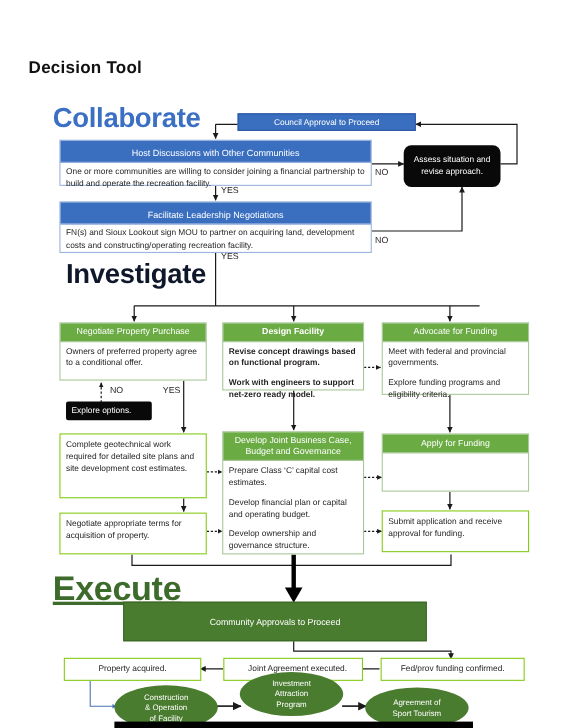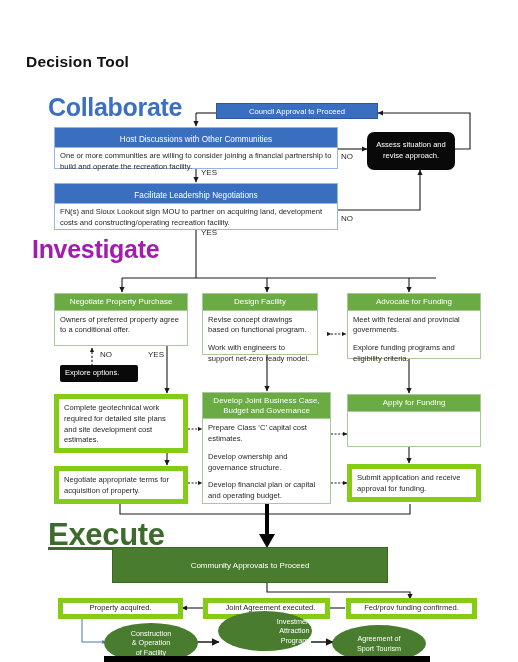--- a/index.html
+++ b/index.html
@@ -15,21 +15,21 @@
 
   
   .page-title{
     position:absolute;left:26px;top:17px;
     font-size:15.5px;font-weight:bold;letter-spacing:.2px;color:#111;
   }
 
   
   .sect{position:absolute;font-weight:bold;letter-spacing:-.3px;}
   .sect-collab{left:48px;top:57px;font-size:25px;color:#3b6fc4;}
-  .sect-invest{left:32px;top:199px;font-size:25px;color:#a21caf;}
+  .sect-invest{left:60px;top:199px;font-size:25px;color:#0f172a;}
   .sect-exec{left:48px;top:481px;font-size:31px;color:#3d6b2b;text-decoration:underline;}
 
   
   .bluebox{border:1px solid #9ab4de;background:#ffffff;}
   .bluebox .hd{
     background:#3a6fc0;color:#ffffff;font-weight:normal;font-size:8.2px;
     text-align:center;padding:7px 2px 3px;line-height:1.15;
     border-bottom:1px solid #9ab4de;
   }
   .bluebox .bd{
@@ -56,21 +56,21 @@
   .greenbox .hd{
     background:#6aab43;color:#ffffff;font-size:8px;text-align:center;
     padding:3px 2px;line-height:1.2;border-bottom:1px solid #a9c99a;
   }
   .greenbox .bd{font-size:7.6px;line-height:1.42;padding:4px 5px;color:#231f20;}
   .greenbox .bd p{margin:0 0 7px 0;}
   .greenbox .bd p:last-child{margin-bottom:0;}
 
   
   .plainbox{
-    border:5px solid #84cc16;background:#fff;font-size:7.6px;line-height:1.42;
+    border:1px solid #84cc16;background:#fff;font-size:7.6px;line-height:1.42;
     padding:4px 5px;color:#231f20;box-sizing:border-box;
   }
   .plainbox.ctr{display:flex;align-items:center;justify-content:center;text-align:center;padding:2px;}
 
   
   .darkbar{
     background:#4a7c2f;border:1px solid #3c6526;color:#ffffff;font-size:8px;
     display:flex;align-items:center;justify-content:center;text-align:center;
   }
 
@@ -206,21 +206,21 @@
   <div class="lbl" style="left:341px;top:116px;">NO</div>
   <div class="lbl" style="left:201px;top:132px;">YES</div>
   <div class="lbl" style="left:341px;top:178px;">NO</div>
   <div class="lbl" style="left:201px;top:192px;">YES</div>
 
   <div class="node greenbox" style="left:54px;top:257px;width:134px;height:53px;">
     <div class="hd">Negotiate Property Purchase</div>
     <div class="bd">Owners of preferred property agree to a conditional offer.</div>
   </div>
 
-  <div class="node greenbox" style="left:202px;top:257px;width:116px;height:62px;">
+  <div class="node greenbox" style="left:202px;top:257px;width:129px;height:62px;font-weight:bold;">
     <div class="hd">Design Facility</div>
     <div class="bd">
       <p>Revise concept drawings based on functional program.</p>
       <p>Work with engineers to support net-zero ready model.</p>
     </div>
   </div>
 
   <div class="node greenbox" style="left:347px;top:257px;width:134px;height:66px;">
     <div class="hd">Advocate for Funding</div>
     <div class="bd">
@@ -237,22 +237,22 @@
   </div>
 
   <div class="node plainbox" style="left:54px;top:358px;width:134px;height:59px;">
     <span>Complete geotechnical work required for detailed site plans and site development cost estimates.</span>
   </div>
 
   <div class="node greenbox" style="left:202px;top:356px;width:129px;height:112px;">
     <div class="hd">Develop Joint Business Case, Budget and Governance</div>
     <div class="bd">
       <p>Prepare Class ‘C’ capital cost estimates.</p>
+      <p>Develop financial plan or capital and operating budget.</p>
       <p>Develop ownership and governance structure.</p>
-      <p>Develop financial plan or capital and operating budget.</p>
     </div>
   </div>
 
   <div class="node greenbox" style="left:347px;top:358px;width:134px;height:53px;">
     <div class="hd">Apply for Funding</div>
   </div>
 
   <div class="node plainbox" style="left:54px;top:430px;width:134px;height:38px;">
     <span>Negotiate appropriate terms for acquisition of property.</span>
   </div>
@@ -278,21 +278,21 @@
   </div>
 
   <div class="node oval" style="left:104px;top:587px;width:94px;height:40px;">
     <div>
       <div>Construction</div>
       <div>&amp; Operation</div>
       <div>of Facility</div>
     </div>
   </div>
 
-  <div class="node oval" style="left:218px;top:575px;width:94px;height:40px;justify-content:flex-end;">
+  <div class="node oval" style="left:218px;top:575px;width:94px;height:40px;">
     <div>
       <div>Investment</div>
       <div>Attraction</div>
       <div>Program</div>
     </div>
   </div>
 
   <div class="node oval" style="left:332px;top:589px;width:94px;height:37px;">
     <div>
       <div>Agreement of</div>

